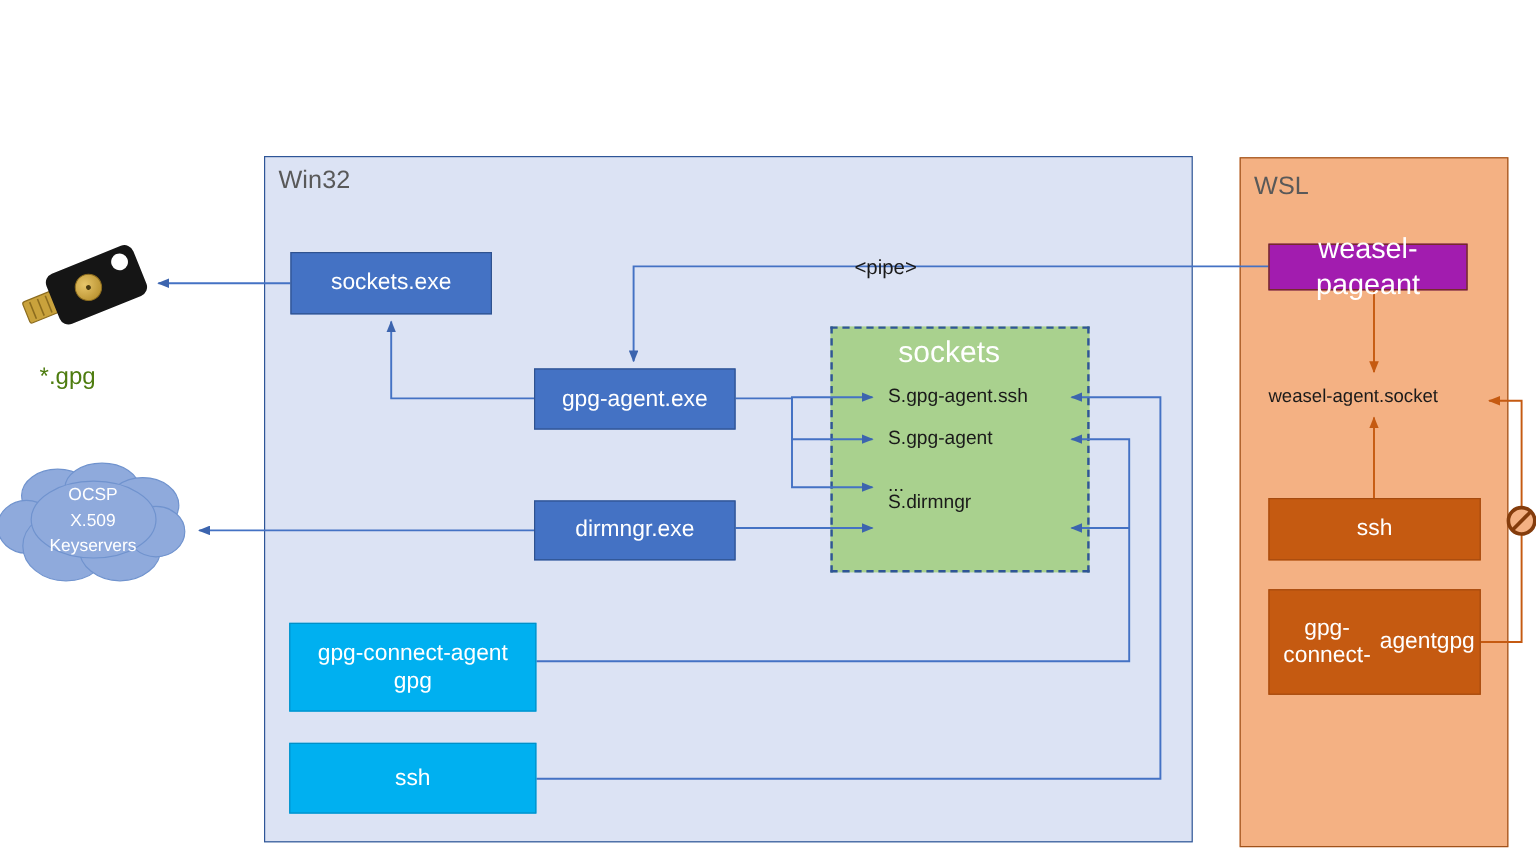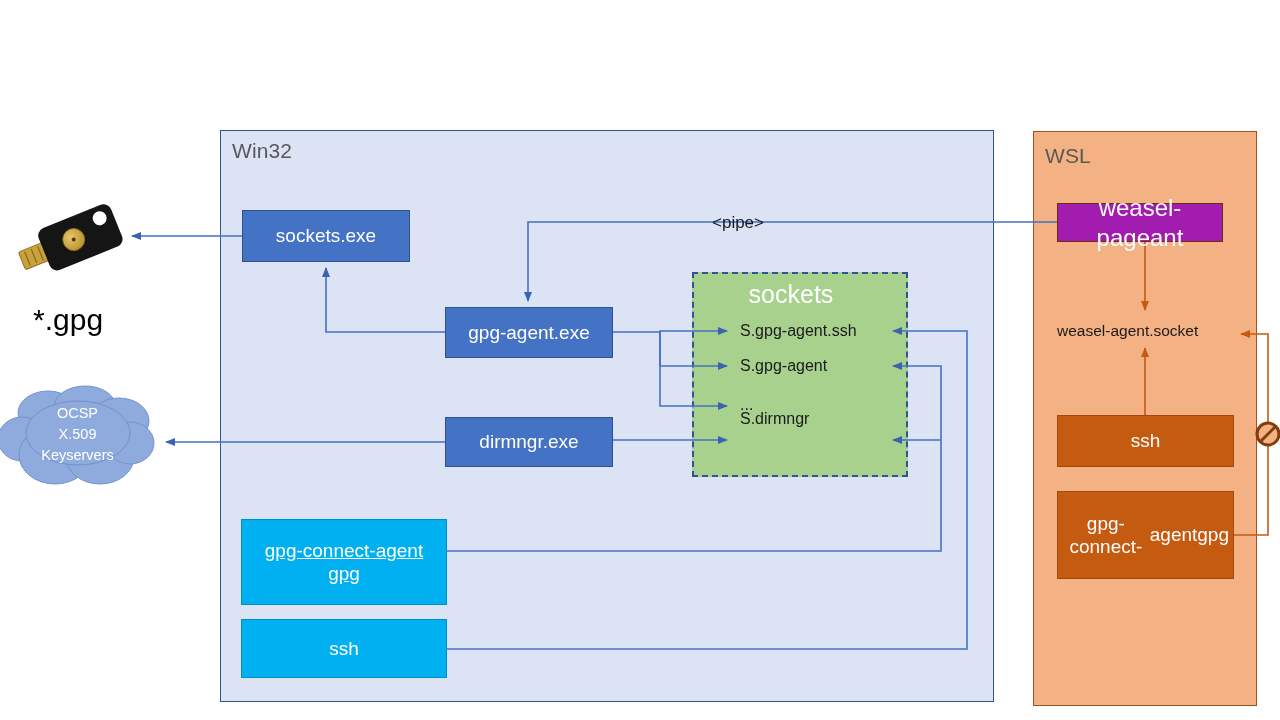--- a/index.html
+++ b/index.html
@@ -56,21 +56,21 @@
     padding: 2px 4px;
   }
   .box-blue  { background: #4472C4; border: 1px solid #2F528F; font-size: 19px; }
   .box-cyan  { background: #00B0F0; border: 1px solid #0090C8; font-size: 19px; }
   .box-brown { background: #a21caf; border: 1px solid #6B3009; font-size: 24px; }
   .box-orange{ background: #C55A11; border: 1px solid #A54A0E; font-size: 19px; }
 
   #scdaemon        { left: 242px;  top: 210px; width: 168px; height: 52px; }
   #gpg-agent       { left: 445px;  top: 307px; width: 168px; height: 51px; }
   #dirmngr         { left: 445px;  top: 417px; width: 168px; height: 50px; }
-  #gpg-connect-win { left: 241px;  top: 519px; width: 206px; height: 86px; flex-direction: column; text-decoration: underline; }
+  #gpg-connect-win { left: 241px;  top: 519px; width: 206px; height: 74px; flex-direction: column; }
   #ssh-win         { left: 241px;  top: 619px; width: 206px; height: 59px; }
 
   #weasel-pageant  { left: 1057px; top: 203px; width: 166px; height: 39px; }
   #ssh-wsl         { left: 1057px; top: 415px; width: 177px; height: 52px; }
   #gpg-connect-wsl { left: 1057px; top: 491px; width: 177px; height: 88px;
                      flex-direction: row; }
 
   
   #sockets-group {
     left: 692px; top: 272px; width: 216px; height: 205px;
@@ -98,21 +98,21 @@
 
   
   #pipe-label {
     position: absolute;
     left: 712px; top: 193px;
     font-size: 17px; color: #1a1a1a; white-space: nowrap; margin-top: 20px;
   }
   #gpg-file-label {
     position: absolute;
     left: 33px; top: 303px;
-    font-size: 30px; color: #000000; white-space: nowrap;
+    font-size: 20px; color: #4d7c0f; white-space: nowrap;
   }
   #weasel-socket-label {
     position: absolute;
     left: 1057px; top: 322px; width: 172px;
     font-size: 15.5px; color: #1a1a1a; white-space: nowrap;
   }
 
   
   #cloud-wrap { left: 0px; top: 383px; width: 160px; height: 115px; }
   #cloud-text {

